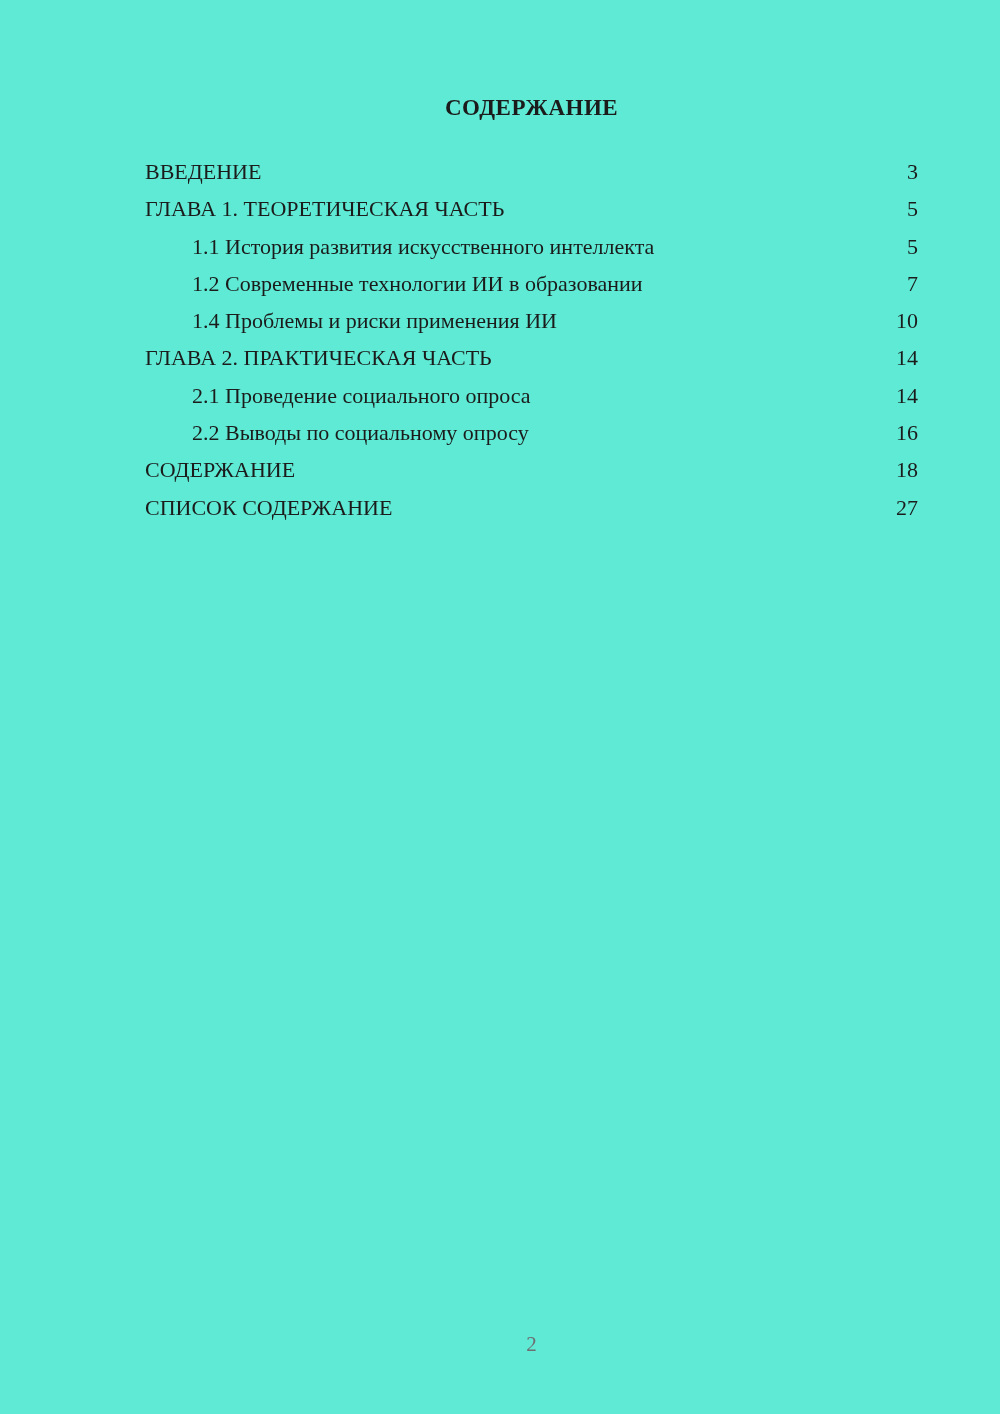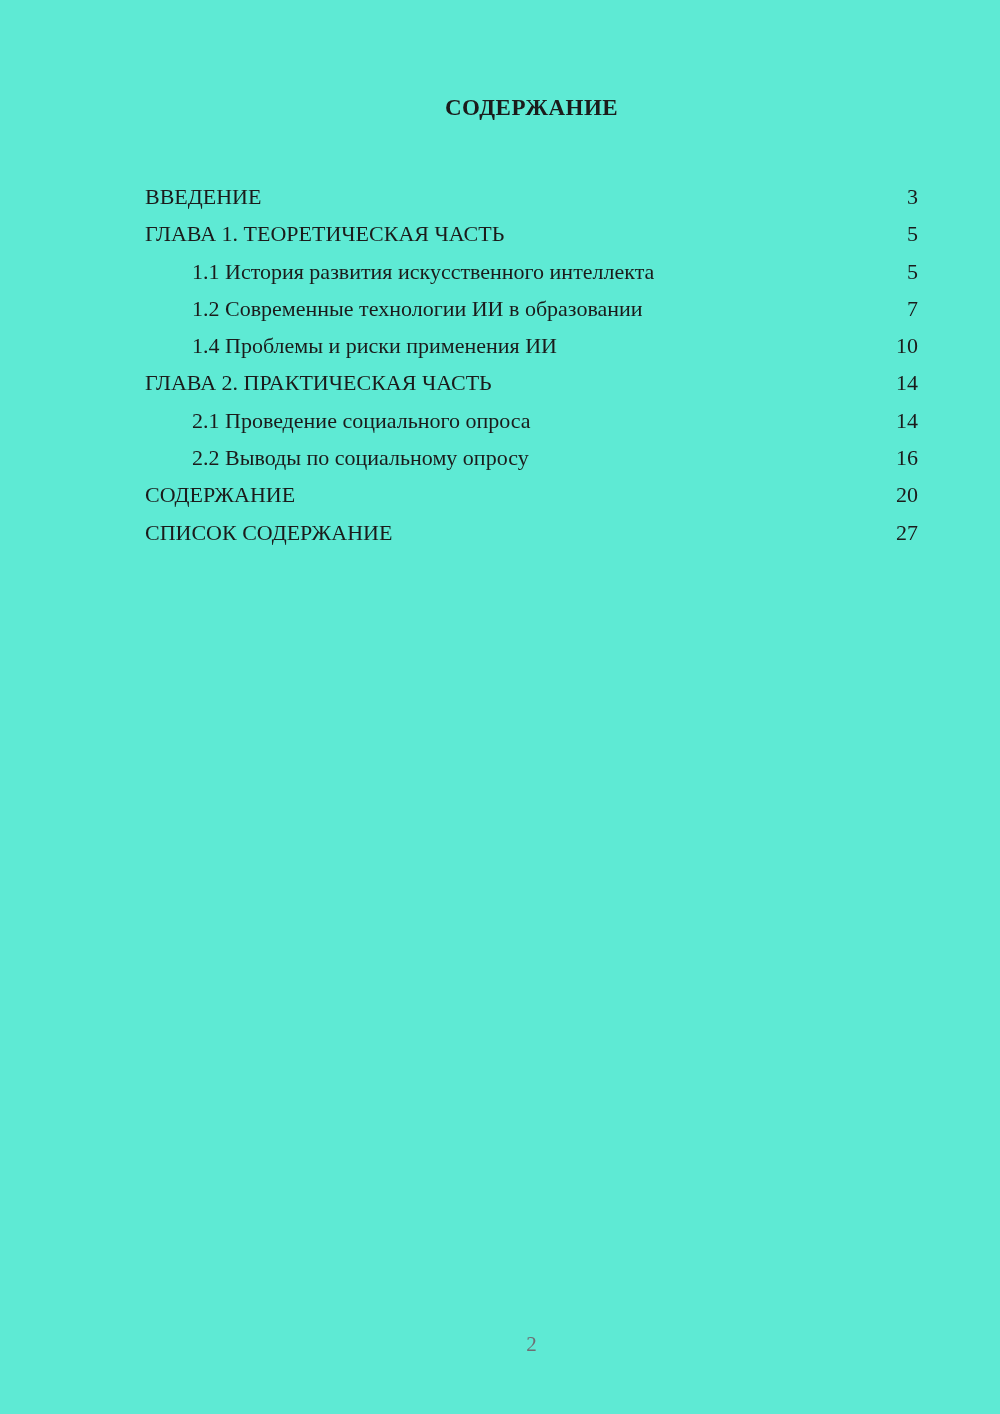--- a/index.html
+++ b/index.html
@@ -29,21 +29,21 @@
   .doc-title {
     margin: 0;
     padding-top: 94px;
     font-size: 23px;
     line-height: 28px;
     font-weight: 700;
     text-align: center;
     letter-spacing: 0.5px;
   }
   .toc {
-    margin-top: 56px;
+    margin-top: 31px;
   }
   .toc-row {
     display: flex;
     justify-content: space-between;
     align-items: baseline;
     font-size: 22px;
     line-height: 37.3px;
     white-space: nowrap;
   }
   .toc-row.sub .toc-label {
@@ -103,21 +103,21 @@
         <div class="toc-row sub">
           <span class="toc-label">2.1 Проведение социального опроса</span>
           <span class="toc-page">14</span>
         </div>
         <div class="toc-row sub">
           <span class="toc-label">2.2 Выводы по социальному опросу</span>
           <span class="toc-page">16</span>
         </div>
         <div class="toc-row">
           <span class="toc-label">СОДЕРЖАНИЕ</span>
-          <span class="toc-page">20</span>
+          <span class="toc-page">18</span>
         </div>
         <div class="toc-row">
           <span class="toc-label">СПИСОК СОДЕРЖАНИЕ</span>
           <span class="toc-page">27</span>
         </div>
       </div>
   </div>
   <div class="footer">2</div>
 </div>
 

